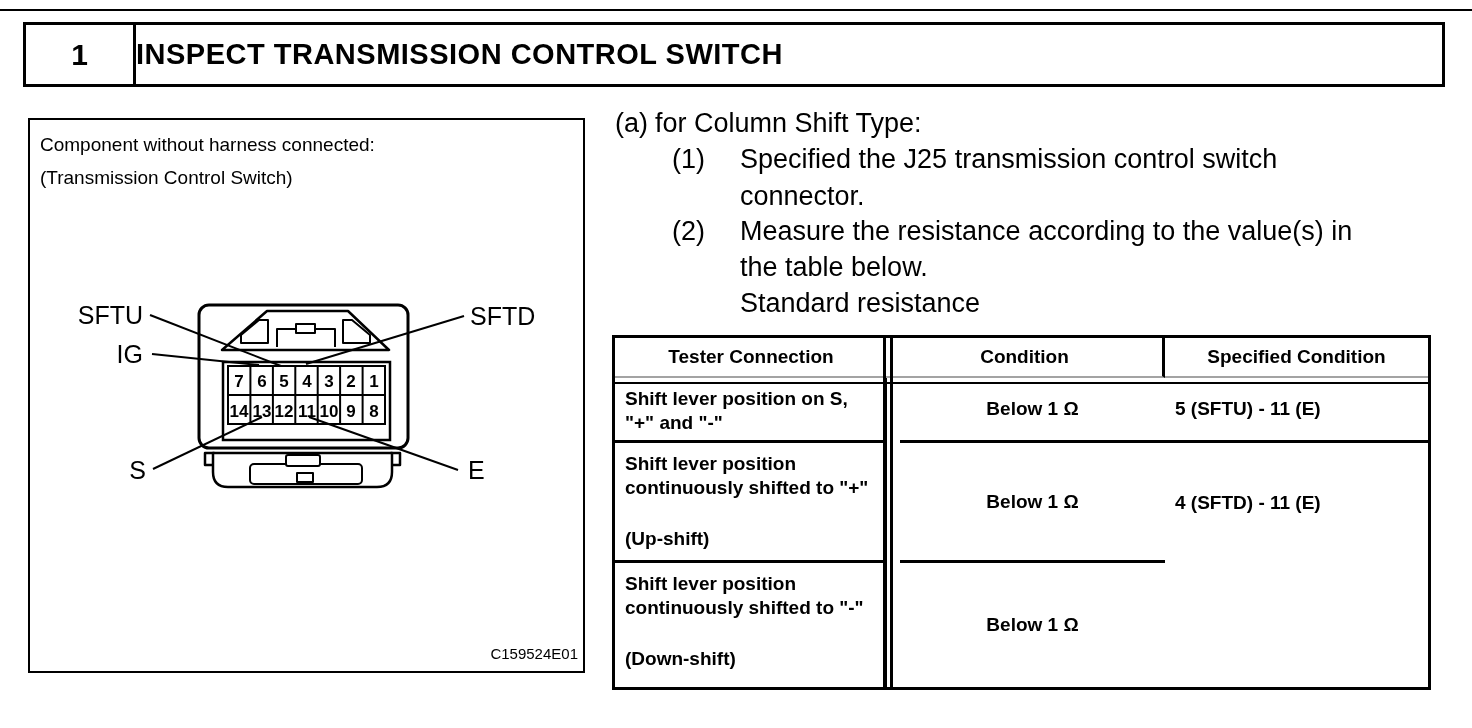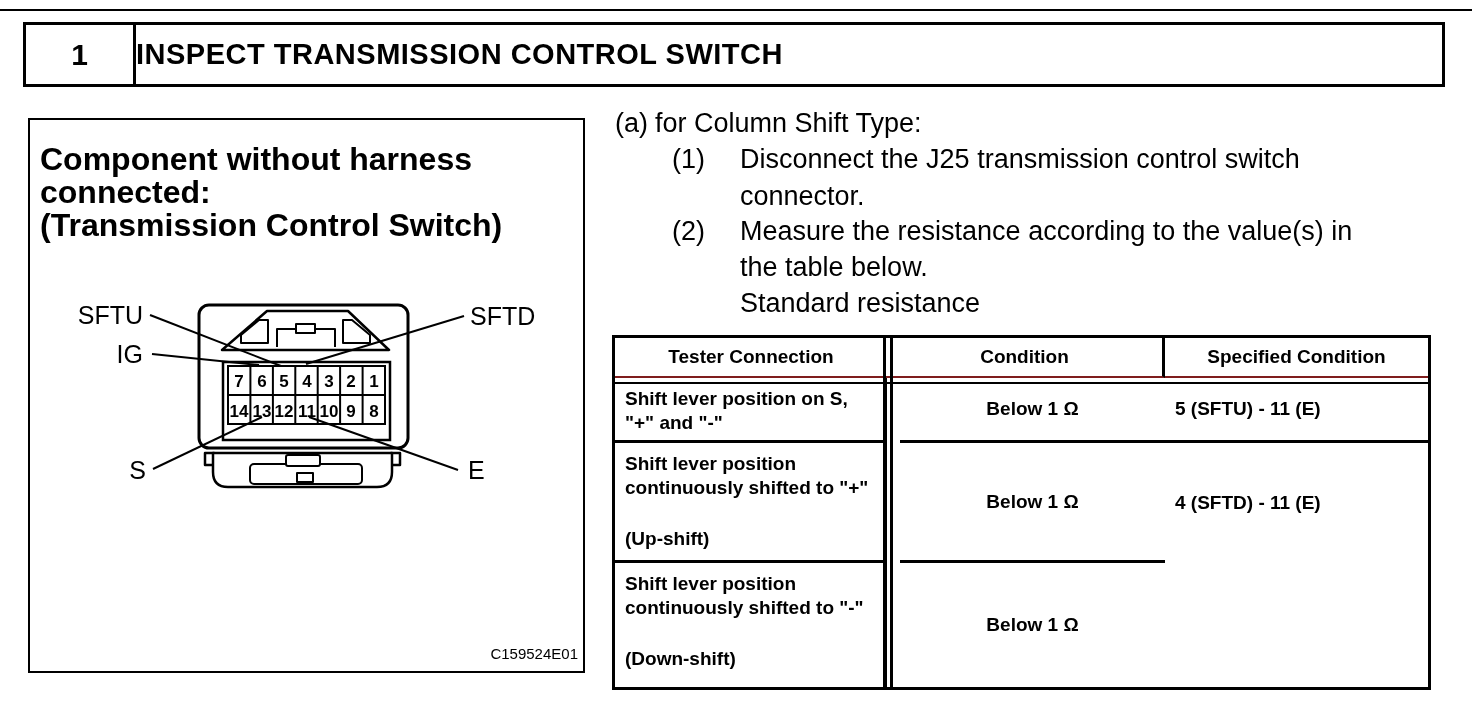--- a/index.html
+++ b/index.html
@@ -20,41 +20,41 @@
     border: 3px solid #000; display: flex; }
   .step-number-cell { width: 110px; border-right: 3px solid #000;
     display: flex; align-items: center; justify-content: center;
     font-size: 30px; font-weight: bold; }
   .step-title-cell { flex: 1; display: flex; align-items: center;
     padding-left: 0; font-size: 29px; font-weight: bold; letter-spacing: 0.5px; }
 
   
   .figure-box { left: 28px; top: 118px; width: 557px; height: 555px;
     border: 2px solid #000; }
-  .figure-caption { left: 40px; top: 143px; width: 520px;
-    font-size: 32px; line-height: 33px; font-weight: bold; }
+  .figure-caption { left: 40px; top: 128px; width: 520px;
+    font-size: 19px; line-height: 33px; }
   .figure-svg { left: 28px; top: 118px; }
 
   
   .proc { left: 612px; top: 108px; width: 840px; height: 220px; font-size: 27px; }
   .p-line { position: absolute; left: 0; width: 840px; height: 36px; }
   .p-line .m-a { position: absolute; left: 3px; }
   .p-line .t-a { position: absolute; left: 43px; }
   .p-line .m   { position: absolute; left: 60px; }
   .p-line .t   { position: absolute; left: 128px; }
   .p-line.bold { font-weight: normal; }
 
   
   .rtable { left: 612px; top: 335px; width: 819px; height: 355px;
     border: 3px solid #000; display: grid;
     grid-template-columns: 272px 278px 263px;
     grid-template-rows: 40px 65px 120px 124px;
     font-size: 19px; font-weight: bold; }
   .rt-head { display: flex; align-items: center; justify-content: center;
-    border-bottom: 2px solid #7f1d1d; }
+    border-bottom: 2px solid #a3a3a3; }
   .rt-head.c2 { border-right: 3px solid #000; }
   .rt-c1 { display: flex; align-items: center; padding-left: 10px;
     border-bottom: 3px solid #000; }
   .rt-c2 { padding: 9px 10px 0 10px; border-right: 3px solid #000;
     border-bottom: 3px solid #000; line-height: 24px; }
   .rt-c3 { display: flex; align-items: center; justify-content: center;
     border-bottom: 3px solid #000; margin-left: 13px; }
   .row3  { border-bottom: none !important; }
   .cond-note { margin-top: 27px; }
   .dbl-v1 { position: absolute; left: 268px; top: 0; width: 3px; height: 100%; background: #000; }
@@ -154,21 +154,21 @@
   <text class="figcode" x="578" y="659">C159524E01</text>
 </svg>
 
 <div class="abs proc">
   <div class="p-line" style="top:0">
     <span class="m-a">(a)</span>
     <span class="t-a">for Column Shift Type:</span>
   </div>
   <div class="p-line" style="top:36px">
     <span class="m">(1)</span>
-    <span class="t">Disconnect the J25 transmission control switch</span>
+    <span class="t">Specified the J25 transmission control switch</span>
   </div>
   <div class="p-line" style="top:73px">
     <span class="t">connector.</span>
   </div>
   <div class="p-line" style="top:108px">
     <span class="m">(2)</span>
     <span class="t">Measure the resistance according to the value(s) in</span>
   </div>
   <div class="p-line" style="top:144px">
     <span class="t">the table below.</span>

